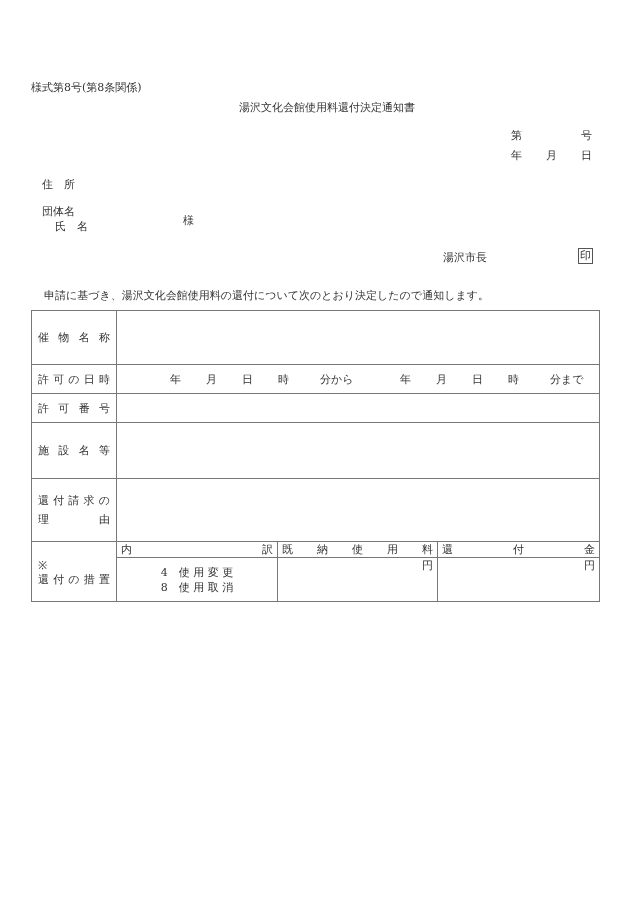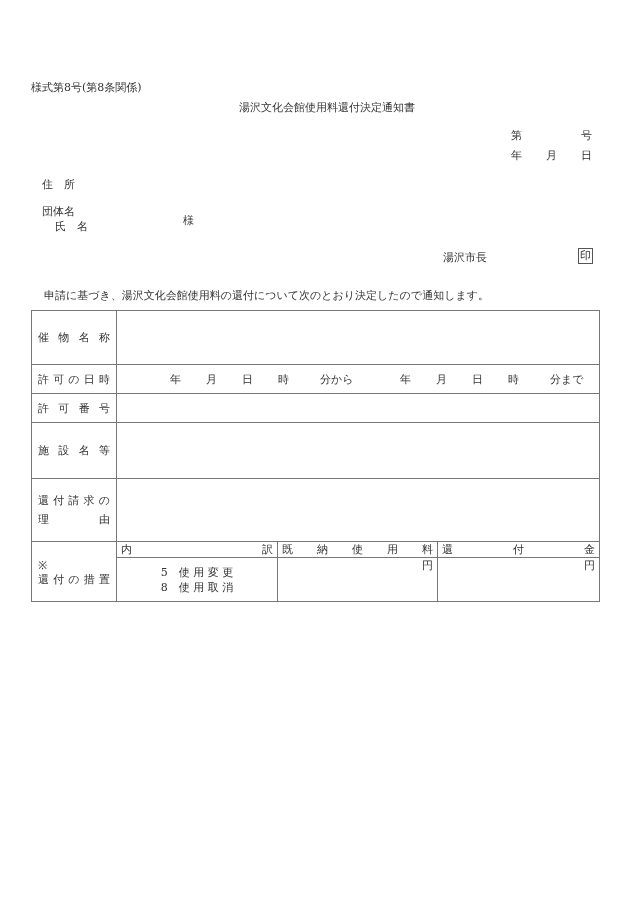--- a/index.html
+++ b/index.html
@@ -154,21 +154,21 @@
     <td>
       <div class="sub">
             <span>還</span>
             <span>付</span>
             <span>金</span>
           </div>
     </td>
   </tr>
   <tr style="height:44px">
     <td style="vertical-align:top;padding-top:7px;text-align:center;">
-      <div>5　使 用 変 更</div>
+      <div>4　使 用 変 更</div>
       <div>8　使 用 取 消</div>
     </td>
     <td style="vertical-align:top;text-align:right;padding:0 4px;">
       <span>円</span>
     </td>
     <td style="vertical-align:top;text-align:right;padding:0 4px;">
       <span>円</span>
     </td>
   </tr>
 </tbody>

